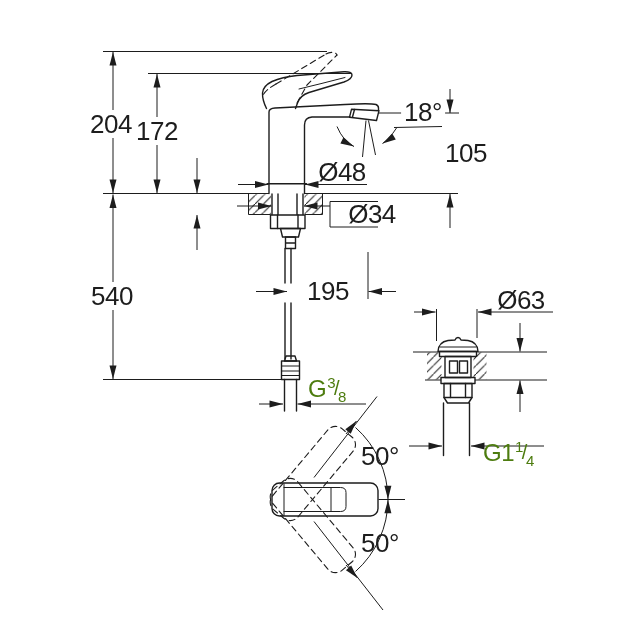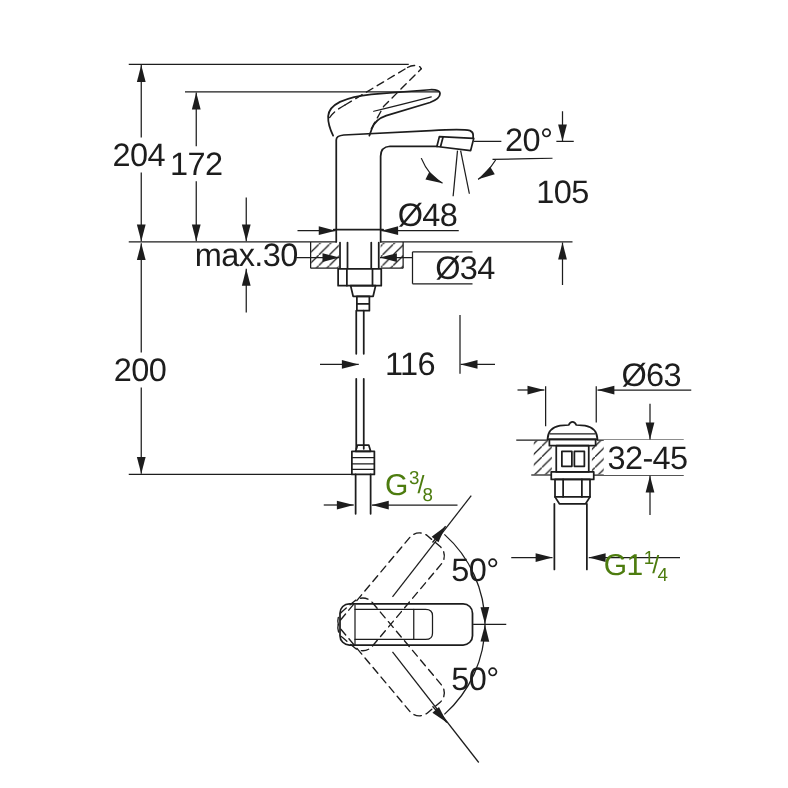--- a/index.html
+++ b/index.html
@@ -178,29 +178,27 @@
       <path d="M331,487.5 V511.5" stroke-width="1"></path>
       <g class="dash" stroke-width="1.1">
         <rect x="272" y="483" width="106" height="33" rx="10" transform="rotate(-50 291 499.5)"></rect>
         <rect x="272" y="483" width="106" height="33" rx="10" transform="rotate(50 291 499.5)"></rect>
       </g>
     </g>
   </svg>
 
   <div class="dim-label bgw" style="left:111px;top:124px;">204</div>
   <div class="dim-label bgw" style="left:157px;top:131px;text-align:center;">172</div>
-  <div class="dim-label" style="left:197px;top:204px;">max.30</div>
-  <div class="dim-label bgw" style="left:112px;top:296px;">200</div>
+  <div class="dim-label bgw" style="left:112px;top:296px;">540</div>
   <div class="dim-label" style="left:342px;top:172px;">Ø48</div>
   <div class="dim-label" style="left:354px;top:214px;padding-left:36px;">Ø34</div>
-  <div class="dim-label bgw" style="left:423px;top:112px;">20°</div>
-  <div class="dim-label" style="left:450px;top:153px;">105</div>
-  <div class="dim-label bgw" style="left:328px;top:291px;">116</div>
+  <div class="dim-label bgw" style="left:423px;top:112px;">18°</div>
+  <div class="dim-label" style="left:466px;top:153px;">105</div>
+  <div class="dim-label bgw" style="left:328px;top:291px;">195</div>
   <div class="dim-label" style="left:521px;top:300px;">Ø63</div>
-  <div class="dim-label bgw" style="left:518px;top:366px;">32-45</div>
   <div class="dim-label" style="left:380px;top:456px;">50°</div>
   <div class="dim-label" style="left:380px;top:543px;">50°</div>
 
   <div class="thread-label" style="left:308px;top:377px;"><span>G</span><span class="frac-num">3</span><span class="frac-slash">/</span><span class="frac-den">8</span></div>
 
   <div class="thread-label" style="left:483px;top:417px;margin-top:24px;"><span>G1</span><span class="frac-num">1</span><span class="frac-slash">/</span><span class="frac-den">4</span></div>
 
 </div>
 
 </body></html>

